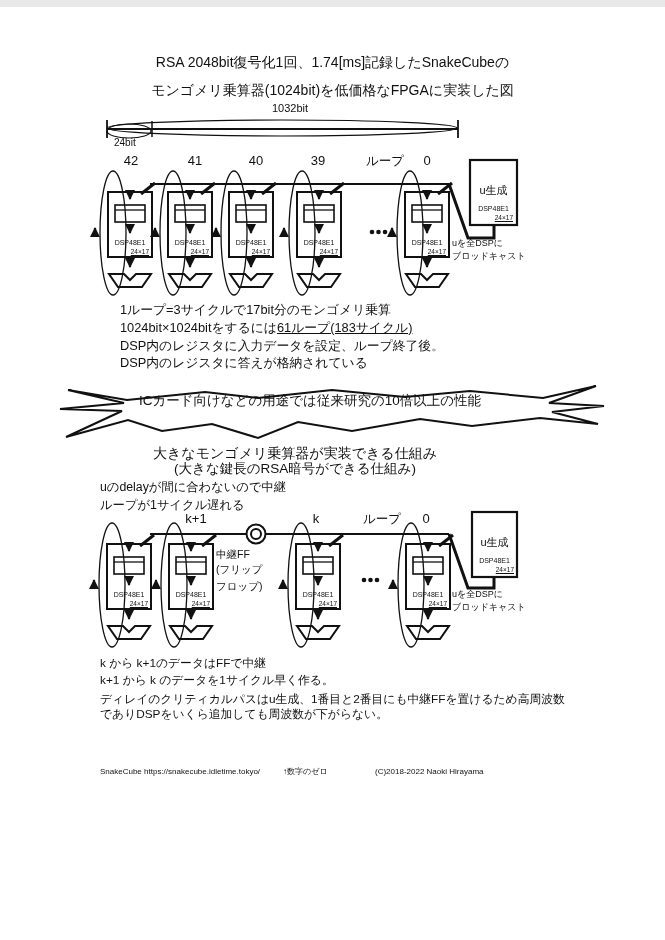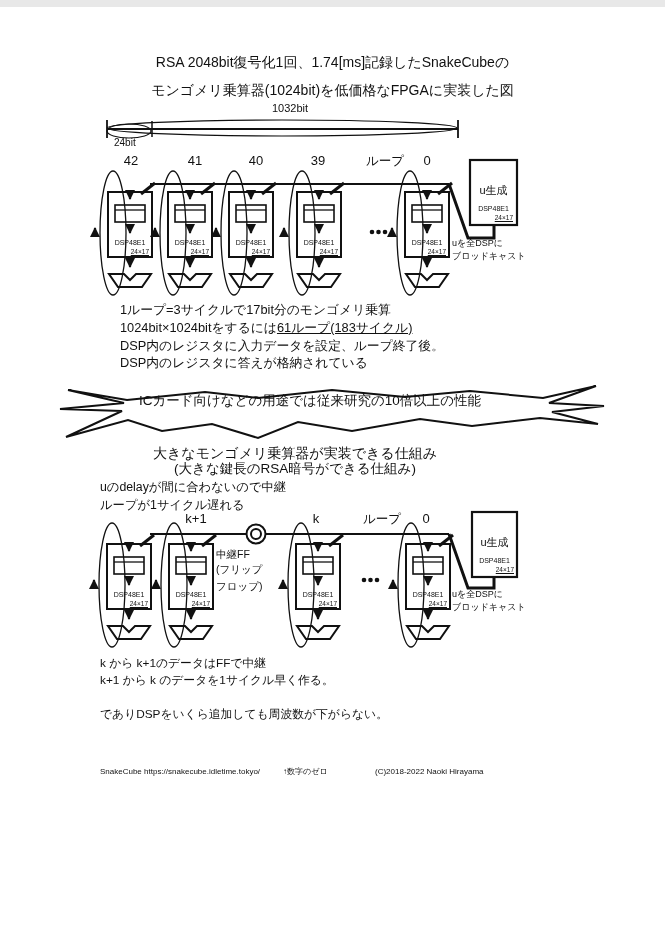--- a/index.html
+++ b/index.html
@@ -150,20 +150,21 @@
   <div class="t rgt chipsz u" style="left:420px;top:593px;width:27px;">24×17</div>
 
   <div class="t ctr" style="left:472px;top:529px;width:45px;font-size:11px;">u生成</div>
   <div class="t ctr chip" style="left:472px;top:550px;width:45px;">DSP48E1</div>
   <div class="t rgt chipsz u" style="left:484px;top:559px;width:30px;">24×17</div>
   <div class="t" style="left:452px;top:582px;font-size:9px;">uを全DSPに</div>
   <div class="t" style="left:452px;top:595px;font-size:9px;">ブロッドキャスト</div>
 
   <div class="t bnote" style="left:100px;top:649px;">k から k+1のデータはFFで中継</div>
   <div class="t bnote" style="left:100px;top:666px;">k+1 から k のデータを1サイクル早く作る。</div>
+  <div class="t bnote" style="left:100px;top:685px;">ディレイのクリティカルパスはu生成、1番目と2番目にも中継FFを置けるため高周波数</div>
   <div class="t bnote" style="left:100px;top:700px;">でありDSPをいくら追加しても周波数が下がらない。</div>
 
 
   <div class="t" style="left:100px;top:760px;font-size:8px;">SnakeCube https://snakecube.idletime.tokyo/</div>
   <div class="t" style="left:283px;top:760px;font-size:8px;">↑数字のゼロ</div>
   <div class="t" style="left:375px;top:760px;font-size:8px;">(C)2018-2022 Naoki Hirayama</div>
 
 </div>
 
 </body></html>

